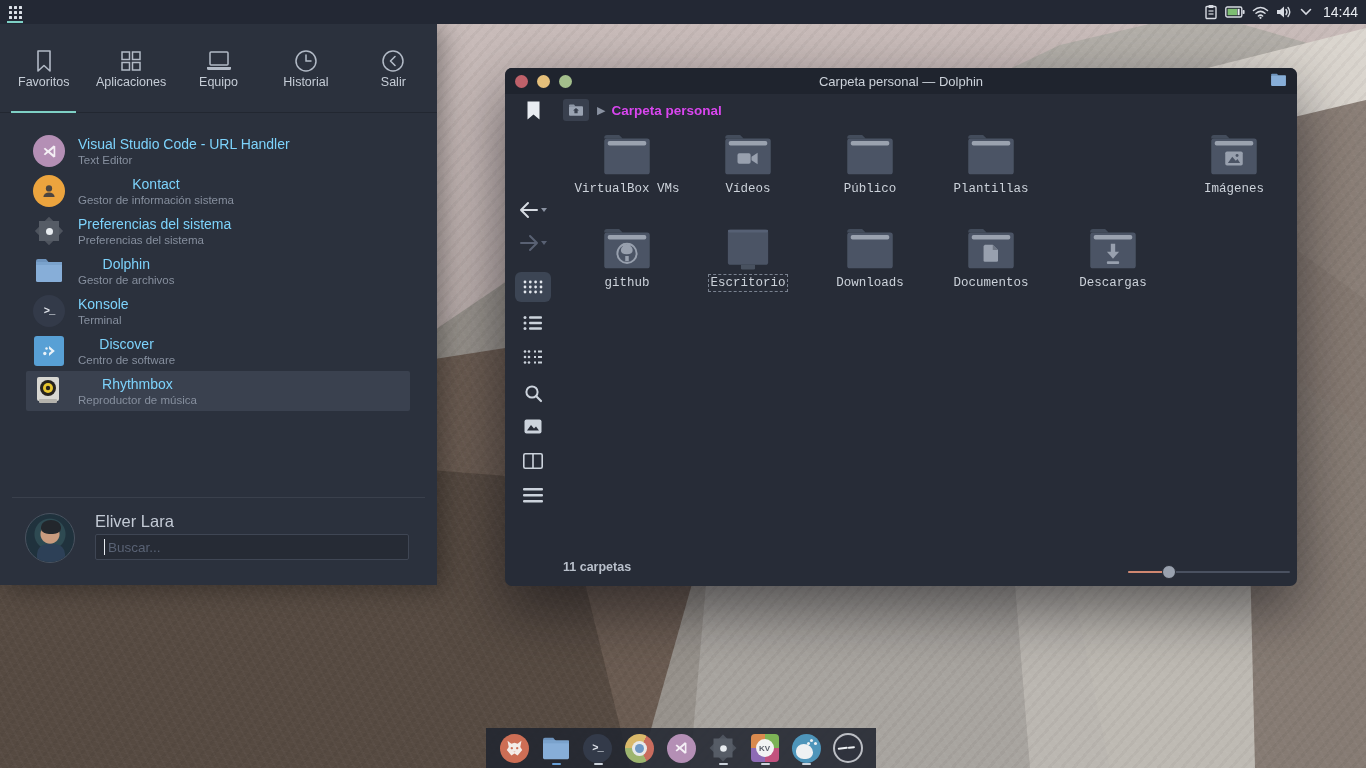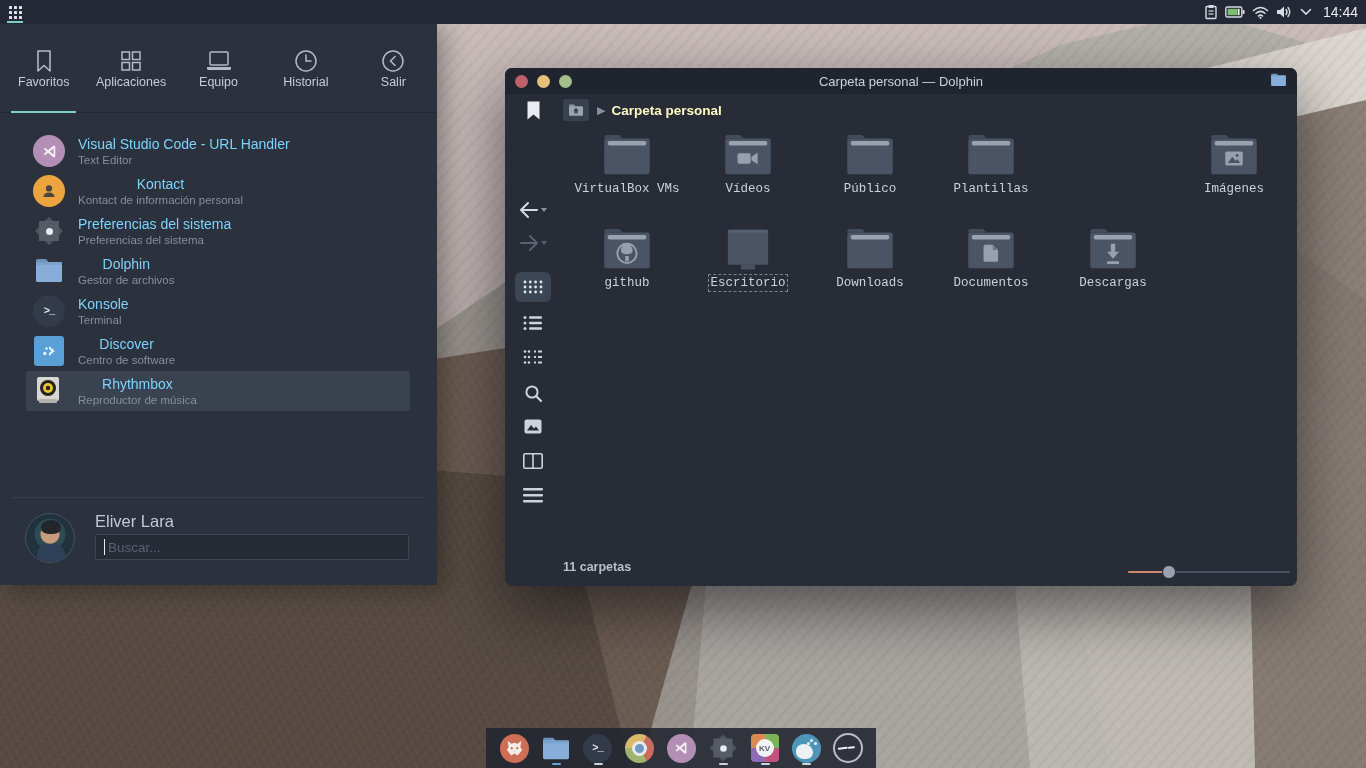--- a/index.html
+++ b/index.html
@@ -76,21 +76,21 @@
   .tl-dot { width:13px; height:13px; border-radius:50%; }
   .tl-red { background:#bf616a; } .tl-yellow { background:#e5c07b; } .tl-green { background:#a3be8c; }
   .win-title { position:absolute; left:0; right:0; text-align:center; font-size:13px; color:#ccd2da; }
   .titlebar .app-mini { margin-left:auto; position:relative; z-index:2; }
 
   .breadcrumb { position:absolute; left:0; top:26px; height:32px; right:0; display:flex; align-items:center; }
   .bc-bookmark { margin-left:22px; }
   .bc-home { margin-left:23px; width:26px; height:22px; background:#39404e; border-radius:3px;
     display:flex; align-items:center; justify-content:center; }
   .bc-sep { color:#8a92a1; font-size:11px; margin:0 6px 0 8px; }
-  .bc-text { font-size:13.5px; font-weight:700; color:#fef9c3; }
+  .bc-text { font-size:13.5px; font-weight:700; color:#d946ef; }
 
   .side-tools { position:absolute; left:0; top:58px; width:56px; bottom:30px; }
   .tool { position:absolute; left:0; width:56px; display:flex; justify-content:center; }
   .grid-active { position:absolute; left:10px; top:146px; width:36px; height:30px; background:#3c4554; border-radius:6px;
     display:flex; align-items:center; justify-content:center; }
 
   .folders { position:absolute; left:56px; top:63px; width:736px; height:200px; }
   .fcell { position:absolute; width:110px; display:flex; flex-direction:column; align-items:center;font-family:Liberation Mono, monospace; }
   .fcell .flabel { margin-top:3px; font-size:12.5px; color:#ccd2da; white-space:nowrap; }
   .fcell .flabel.focused { outline:1px dashed #7a8290; outline-offset:1px; }
@@ -250,21 +250,21 @@
         <div class="app-icon">
           <div class="circle-icon" style="background:#eca43e;">
             <svg width="18" height="18" viewBox="0 0 24 24">
               <circle cx="12" cy="8.5" r="4.2" fill="#4c4540"></circle>
               <path d="M4.5 20 a7.5 6 0 0 1 15 0 z" fill="#4c4540"></path>
             </svg>
           </div>
         </div>
         <div class="app-texts">
           <span class="app-title">Kontact</span>
-          <span class="app-sub">Kontact de información personal</span>
+          <span class="app-sub">Gestor de información sistema</span>
         </div>
       </div>
       <div class="app-row">
         <div class="app-icon">
           <div class="octastar">
               <div class="sq rot"></div>
               <div class="sq"></div>
               <div class="dot"></div>
             </div>
         </div>

